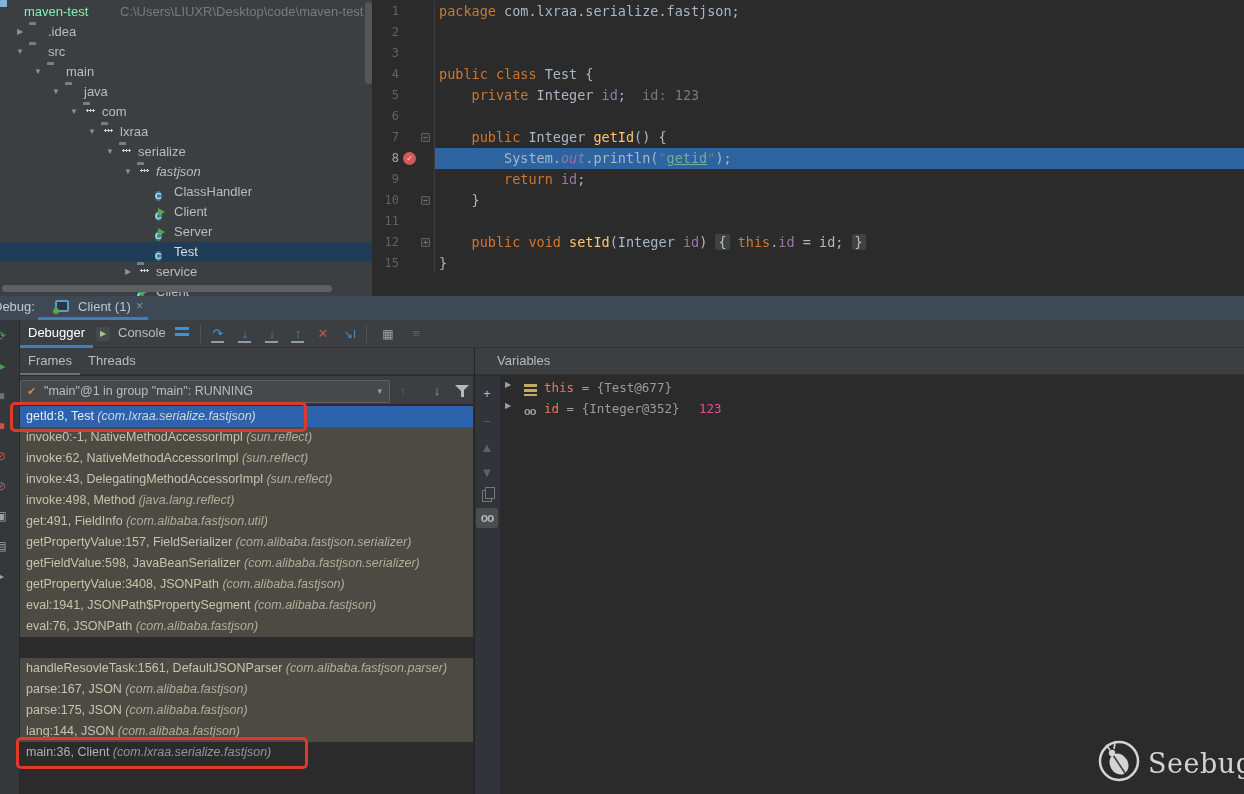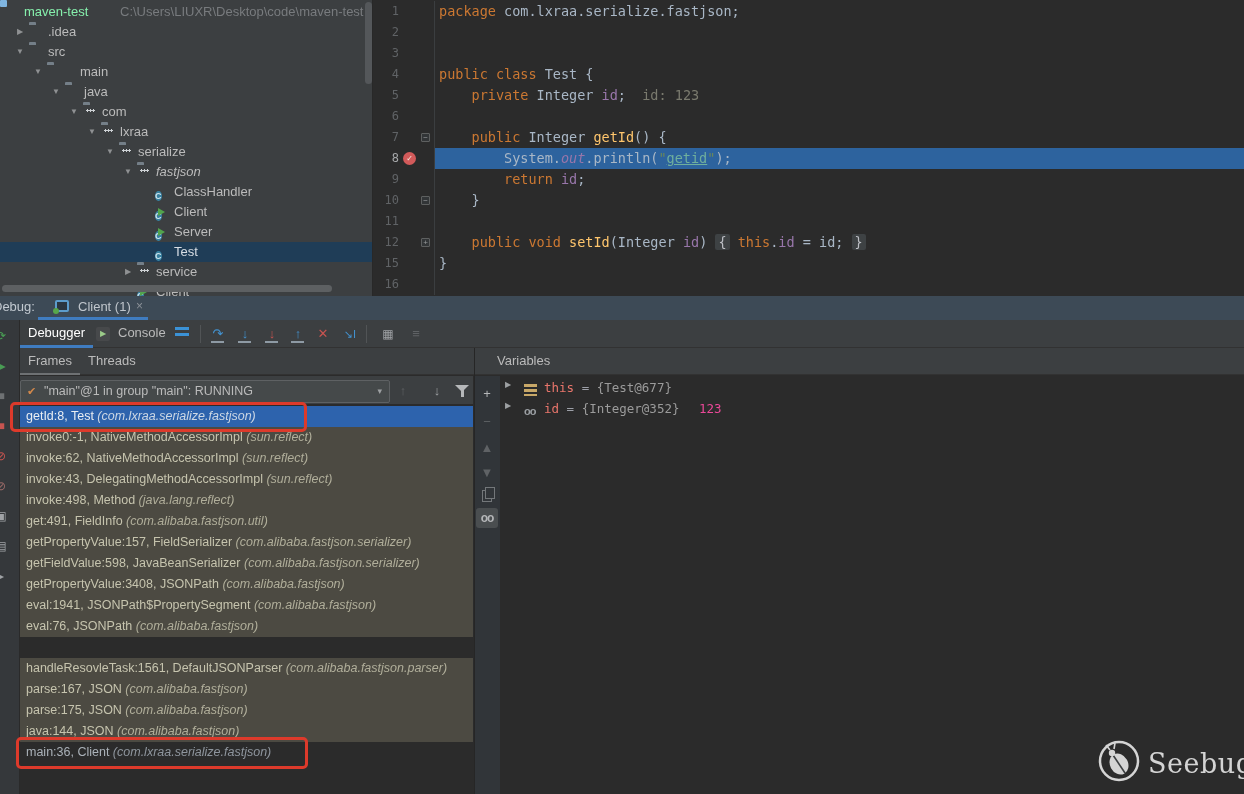--- a/index.html
+++ b/index.html
@@ -163,21 +163,21 @@
 
   <div id="project-panel">
     <div id="tree-root-row" class="tree-row" style="top:2px">
       <span class="t-icon ic-root" style="left:5px"></span>
       <span class="t-label" style="left:24px;font-weight:normal;color:#86efac">maven-test</span>
       <span class="t-label" style="left:120px;color:#787b7e" id="root-path">C:\Users\LIUXR\Desktop\code\maven-test</span>
     </div>
     <div id="tree-items">
         <div class="tree-row" style="top: 22px;"><span class="t-arrow" style="left: 14px;">▶</span><span class="t-icon ic-folder" style="left: 29px;"></span><span class="t-label" style="left: 48px;">.idea</span></div>
         <div class="tree-row" style="top: 42px;"><span class="t-arrow" style="left: 14px;">▼</span><span class="t-icon ic-folder" style="left: 29px;"></span><span class="t-label" style="left: 48px;">src</span></div>
-        <div class="tree-row" style="top: 62px;"><span class="t-arrow" style="left: 32px;">▼</span><span class="t-icon ic-folder" style="left: 47px;"></span><span class="t-label" style="left: 66px; margin-left: 14px;">main</span></div>
+        <div class="tree-row" style="top: 62px;"><span class="t-arrow" style="left: 32px;">▼</span><span class="t-icon ic-folder" style="left: 47px;"></span><span class="t-label" style="left: 66px;">main</span></div>
         <div class="tree-row" style="top: 82px;"><span class="t-arrow" style="left: 50px;">▼</span><span class="t-icon ic-folder" style="left: 65px;"></span><span class="t-label" style="left: 84px;">java</span></div>
         <div class="tree-row" style="top: 102px;"><span class="t-arrow" style="left: 68px;">▼</span><span class="t-icon ic-folder ic-package" style="left: 83px;"></span><span class="t-label" style="left: 102px;">com</span></div>
         <div class="tree-row" style="top: 122px;"><span class="t-arrow" style="left: 86px;">▼</span><span class="t-icon ic-folder ic-package" style="left: 101px;"></span><span class="t-label" style="left: 120px;">lxraa</span></div>
         <div class="tree-row" style="top: 142px;"><span class="t-arrow" style="left: 104px;">▼</span><span class="t-icon ic-folder ic-package" style="left: 119px;"></span><span class="t-label" style="left: 138px;">serialize</span></div>
         <div class="tree-row" style="top: 162px;"><span class="t-arrow" style="left: 122px;">▼</span><span class="t-icon ic-folder ic-package" style="left: 137px;"></span><span class="t-label" style="left: 156px; font-style: italic;">fastjson</span></div>
         <div class="tree-row" style="top: 182px;"><span class="t-icon ic-class" style="left: 155px;">C</span><span class="t-label" style="left: 174px;">ClassHandler</span></div>
         <div class="tree-row" style="top: 202px;"><span class="t-icon ic-class runnable" style="left: 155px;">C</span><span class="t-label" style="left: 174px;">Client</span></div>
         <div class="tree-row" style="top: 222px;"><span class="t-icon ic-class runnable" style="left: 155px;">C</span><span class="t-label" style="left: 174px;">Server</span></div>
         <div class="tree-row selected" style="top: 242px;"><span class="t-icon ic-class" style="left: 155px;">C</span><span class="t-label" style="left: 174px;">Test</span></div>
         <div class="tree-row" style="top: 262px;"><span class="t-arrow" style="left: 122px;">▶</span><span class="t-icon ic-folder ic-package" style="left: 137px;"></span><span class="t-label" style="left: 156px;">service</span></div>
@@ -292,28 +292,20 @@
         </div>
         <div class="code-cell"><span class="tok-p">    </span><span class="tok-k">public</span><span class="tok-p"> </span><span class="tok-k">void</span><span class="tok-p"> </span><span class="tok-m">setId</span><span class="tok-p">(Integer </span><span class="tok-f">id</span><span class="tok-p">) </span><span class="tok-br">{</span><span class="tok-p"> </span><span class="tok-k">this</span><span class="tok-p">.</span><span class="tok-f">id</span><span class="tok-p"> = id; </span><span class="tok-br">}</span></div>
       </div>
       <div class="code-row" style="top: 253px;">
         <div class="gut">
           <span class="num">15</span>
           <span class="bp"></span>
           <span class="fold"></span>
         </div>
         <div class="code-cell"><span class="tok-p">}</span></div>
-      </div>
-      <div class="code-row" style="top: 274px;">
-        <div class="gut">
-          <span class="num">16</span>
-          <span class="bp"></span>
-          <span class="fold"></span>
-        </div>
-        <div class="code-cell"></div>
       </div>
     </div>
 
   <div id="debug-header">
     <span id="debug-title">Debug:</span>
     <div id="session-tab">
       <span class="ic-session"></span>
       <span id="session-label">Client (1)</span>
       <span id="session-close">×</span>
       <span class="underline"></span>
@@ -379,21 +371,21 @@
       <div class="frame-row lib" style="top: 86px;"><span>invoke:498, Method </span><span class="pkg">(java.lang.reflect)</span></div>
       <div class="frame-row lib" style="top: 107px;"><span>get:491, FieldInfo </span><span class="pkg">(com.alibaba.fastjson.util)</span></div>
       <div class="frame-row lib" style="top: 128px;"><span>getPropertyValue:157, FieldSerializer </span><span class="pkg">(com.alibaba.fastjson.serializer)</span></div>
       <div class="frame-row lib" style="top: 149px;"><span>getFieldValue:598, JavaBeanSerializer </span><span class="pkg">(com.alibaba.fastjson.serializer)</span></div>
       <div class="frame-row lib" style="top: 170px;"><span>getPropertyValue:3408, JSONPath </span><span class="pkg">(com.alibaba.fastjson)</span></div>
       <div class="frame-row lib" style="top: 191px;"><span>eval:1941, JSONPath$PropertySegment </span><span class="pkg">(com.alibaba.fastjson)</span></div>
       <div class="frame-row lib" style="top: 212px;"><span>eval:76, JSONPath </span><span class="pkg">(com.alibaba.fastjson)</span></div>
       <div class="frame-row lib" style="top: 254px;"><span>handleResovleTask:1561, DefaultJSONParser </span><span class="pkg">(com.alibaba.fastjson.parser)</span></div>
       <div class="frame-row lib" style="top: 275px;"><span>parse:167, JSON </span><span class="pkg">(com.alibaba.fastjson)</span></div>
       <div class="frame-row lib" style="top: 296px;"><span>parse:175, JSON </span><span class="pkg">(com.alibaba.fastjson)</span></div>
-      <div class="frame-row lib" style="top: 317px;"><span>java:144, JSON </span><span class="pkg">(com.alibaba.fastjson)</span></div>
+      <div class="frame-row lib" style="top: 317px;"><span>lang:144, JSON </span><span class="pkg">(com.alibaba.fastjson)</span></div>
       <div class="frame-row user" style="top: 338px;"><span>main:36, Client </span><span class="pkg">(com.lxraa.serialize.fastjson)</span></div>
     </div>
 
   <div id="var-divider"></div>
   <div id="var-strip"><span class="vs-ic" style="top: 8px; color: rgb(180, 182, 184);">+</span><span class="vs-ic" style="top: 36px; color: rgb(95, 98, 101);">−</span><span class="vs-ic" style="top: 62px; color: rgb(95, 98, 101);">▲</span><span class="vs-ic" style="top: 87px; color: rgb(95, 98, 101);">▼</span><span class="vs-ic copy-ic" style="top: 108px; color: rgb(95, 98, 101);"></span><span class="vs-ic glasses" style="top: 132px; color: rgb(180, 182, 184);">oo</span></div>
   <div id="variables-rows">
       <div class="var-row" style="top: 380px;"><span class="v-arrow">▶</span><span class="v-icon obj-ic"></span><span class="v-text"><span class="v-name">this</span><span class="v-eq"> = </span><span class="v-val">{Test@677}</span><span class="v-extra"></span></span></div>
       <div class="var-row" style="top: 401px;"><span class="v-arrow">▶</span><span class="v-icon field-ic">oo</span><span class="v-text"><span class="v-name">id</span><span class="v-eq"> = </span><span class="v-val">{Integer@352}</span><span class="v-extra"> 123</span></span></div>
     </div>
 

